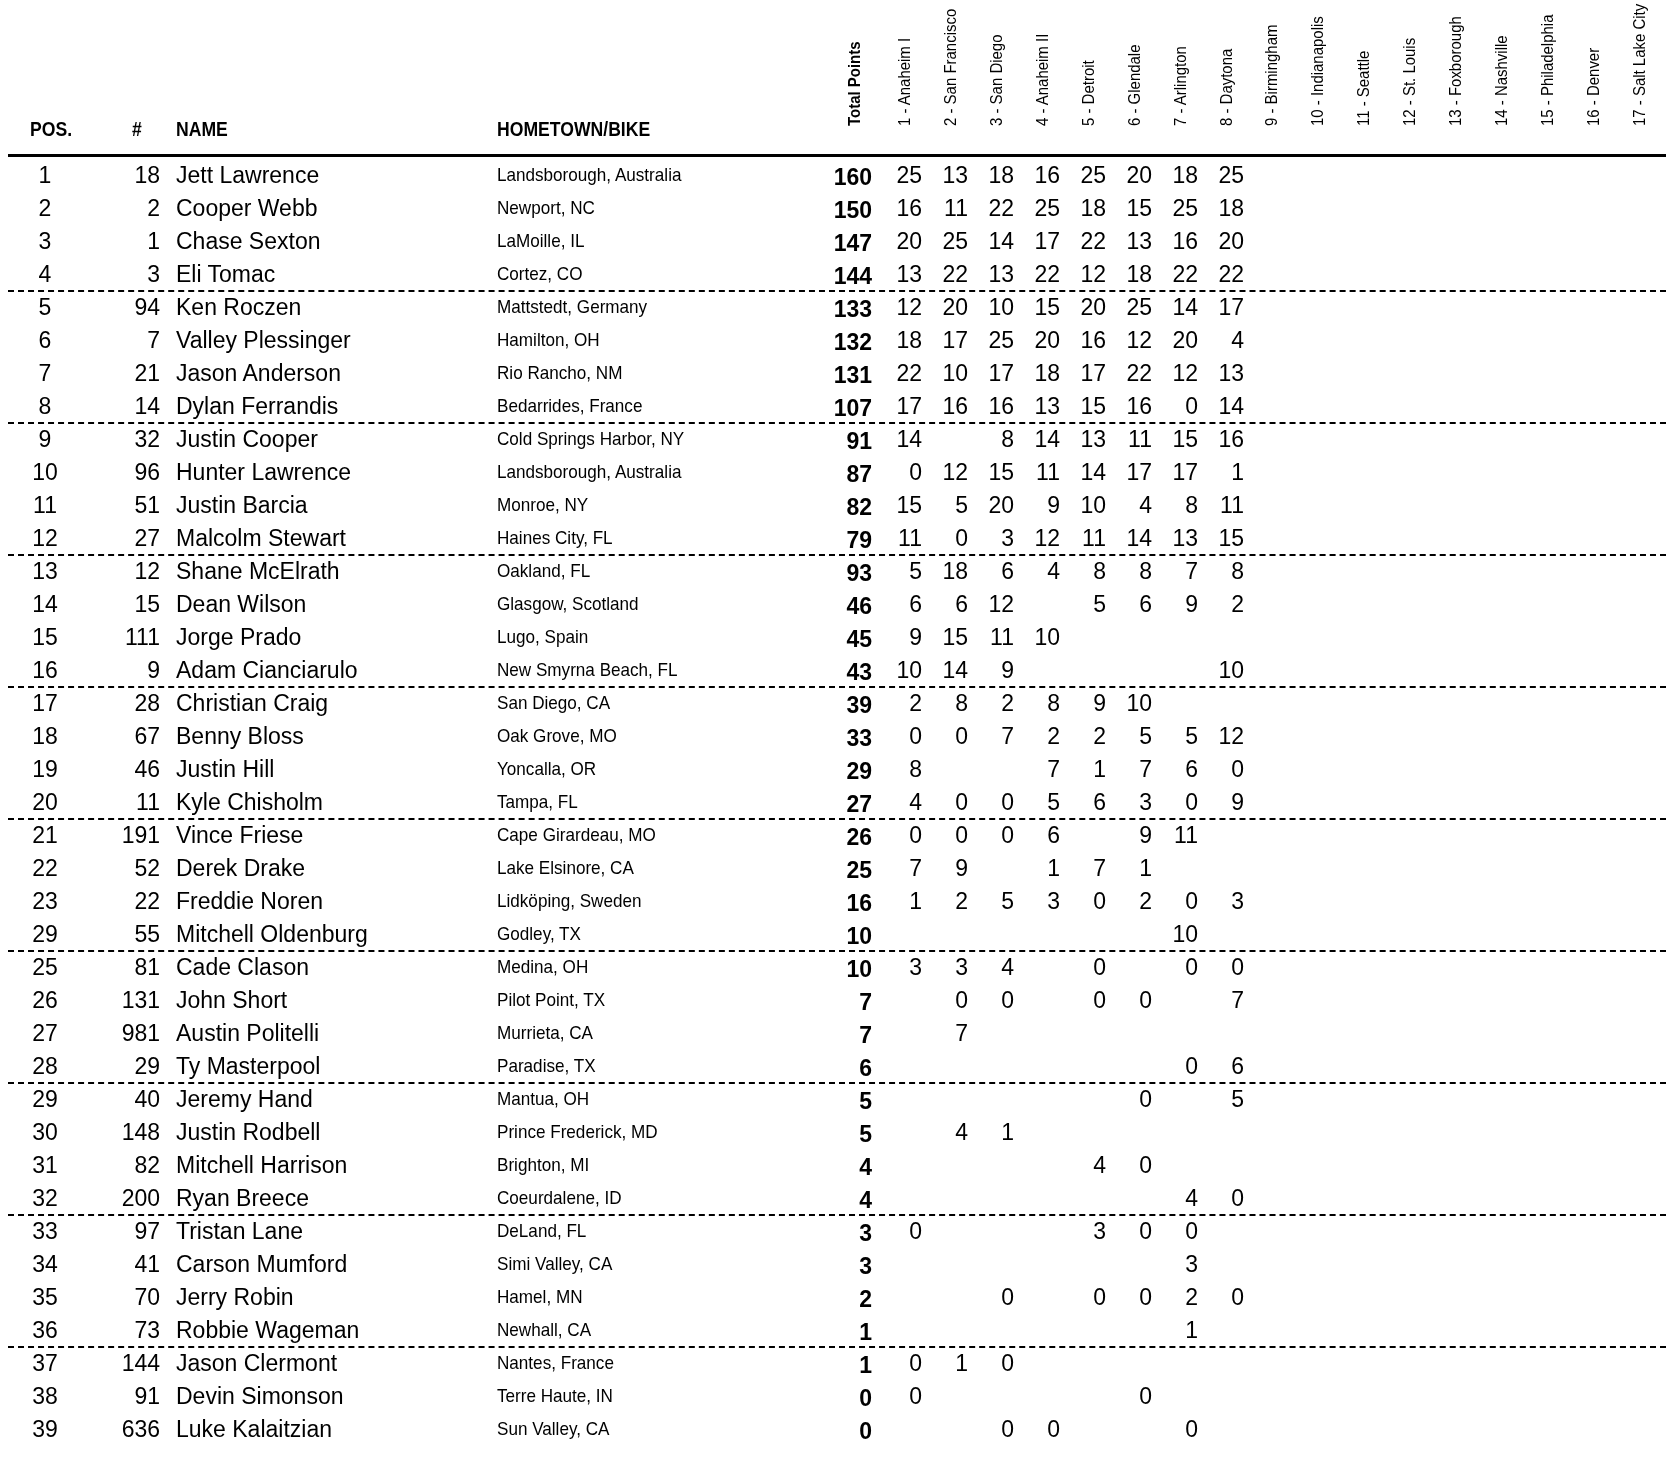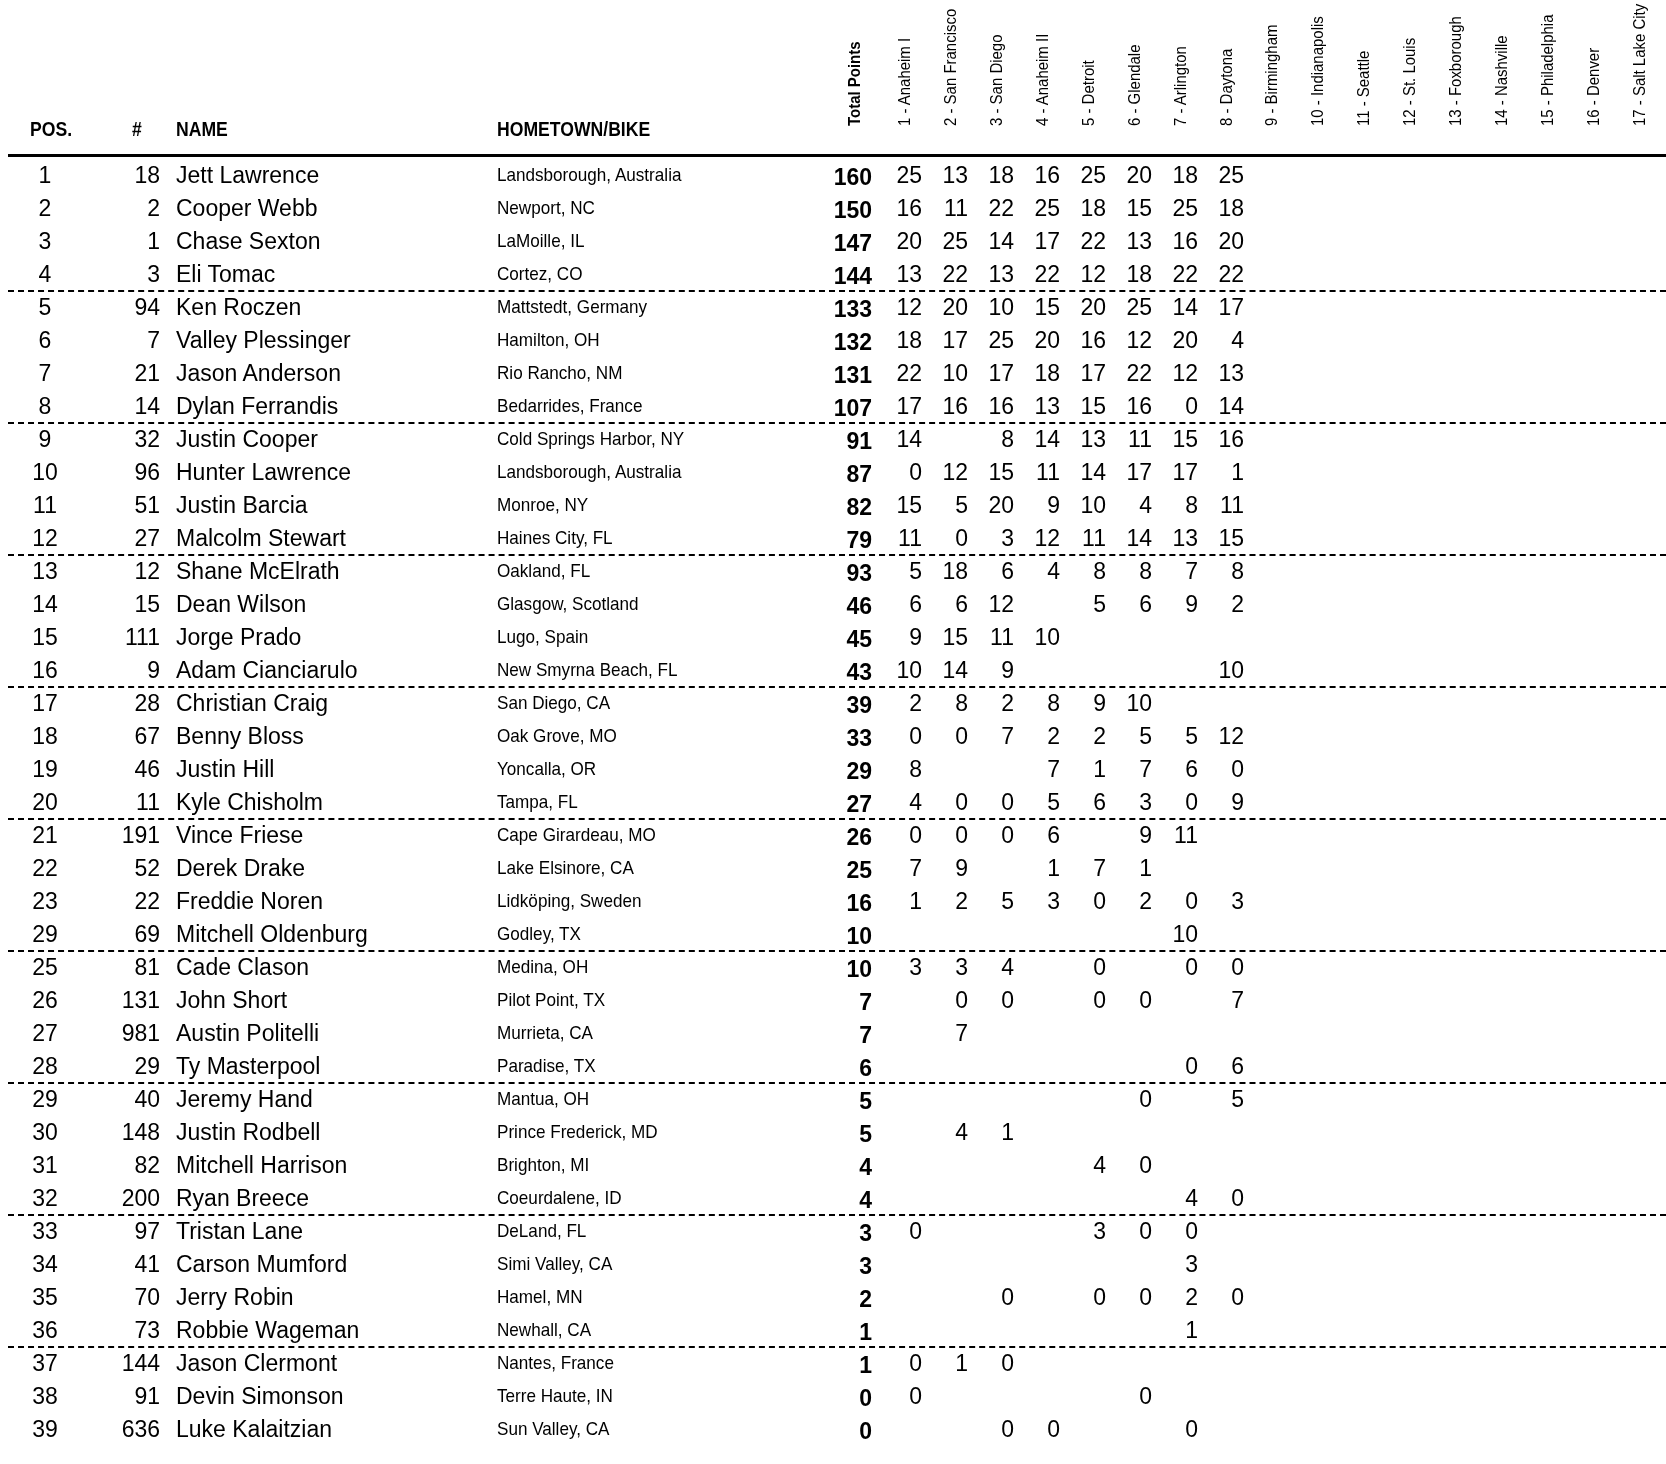--- a/index.html
+++ b/index.html
@@ -435,21 +435,21 @@
         <span class="cell race" style="left: 932px;">2</span>
         <span class="cell race" style="left: 978px;">5</span>
         <span class="cell race" style="left: 1024px;">3</span>
         <span class="cell race" style="left: 1070px;">0</span>
         <span class="cell race" style="left: 1116px;">2</span>
         <span class="cell race" style="left: 1162px;">0</span>
         <span class="cell race" style="left: 1208px;">3</span>
       </div>
       <div class="row group-end">
         <span class="cell pos">29</span>
-        <span class="cell num">69</span>
+        <span class="cell num">55</span>
         <span class="cell name">Mitchell Oldenburg</span>
         <span class="cell town">Godley, TX</span>
         <span class="cell total">10</span>
         <span class="cell race" style="left: 886px;"></span>
         <span class="cell race" style="left: 932px;"></span>
         <span class="cell race" style="left: 978px;"></span>
         <span class="cell race" style="left: 1024px;"></span>
         <span class="cell race" style="left: 1070px;"></span>
         <span class="cell race" style="left: 1116px;"></span>
         <span class="cell race" style="left: 1162px;">10</span>

